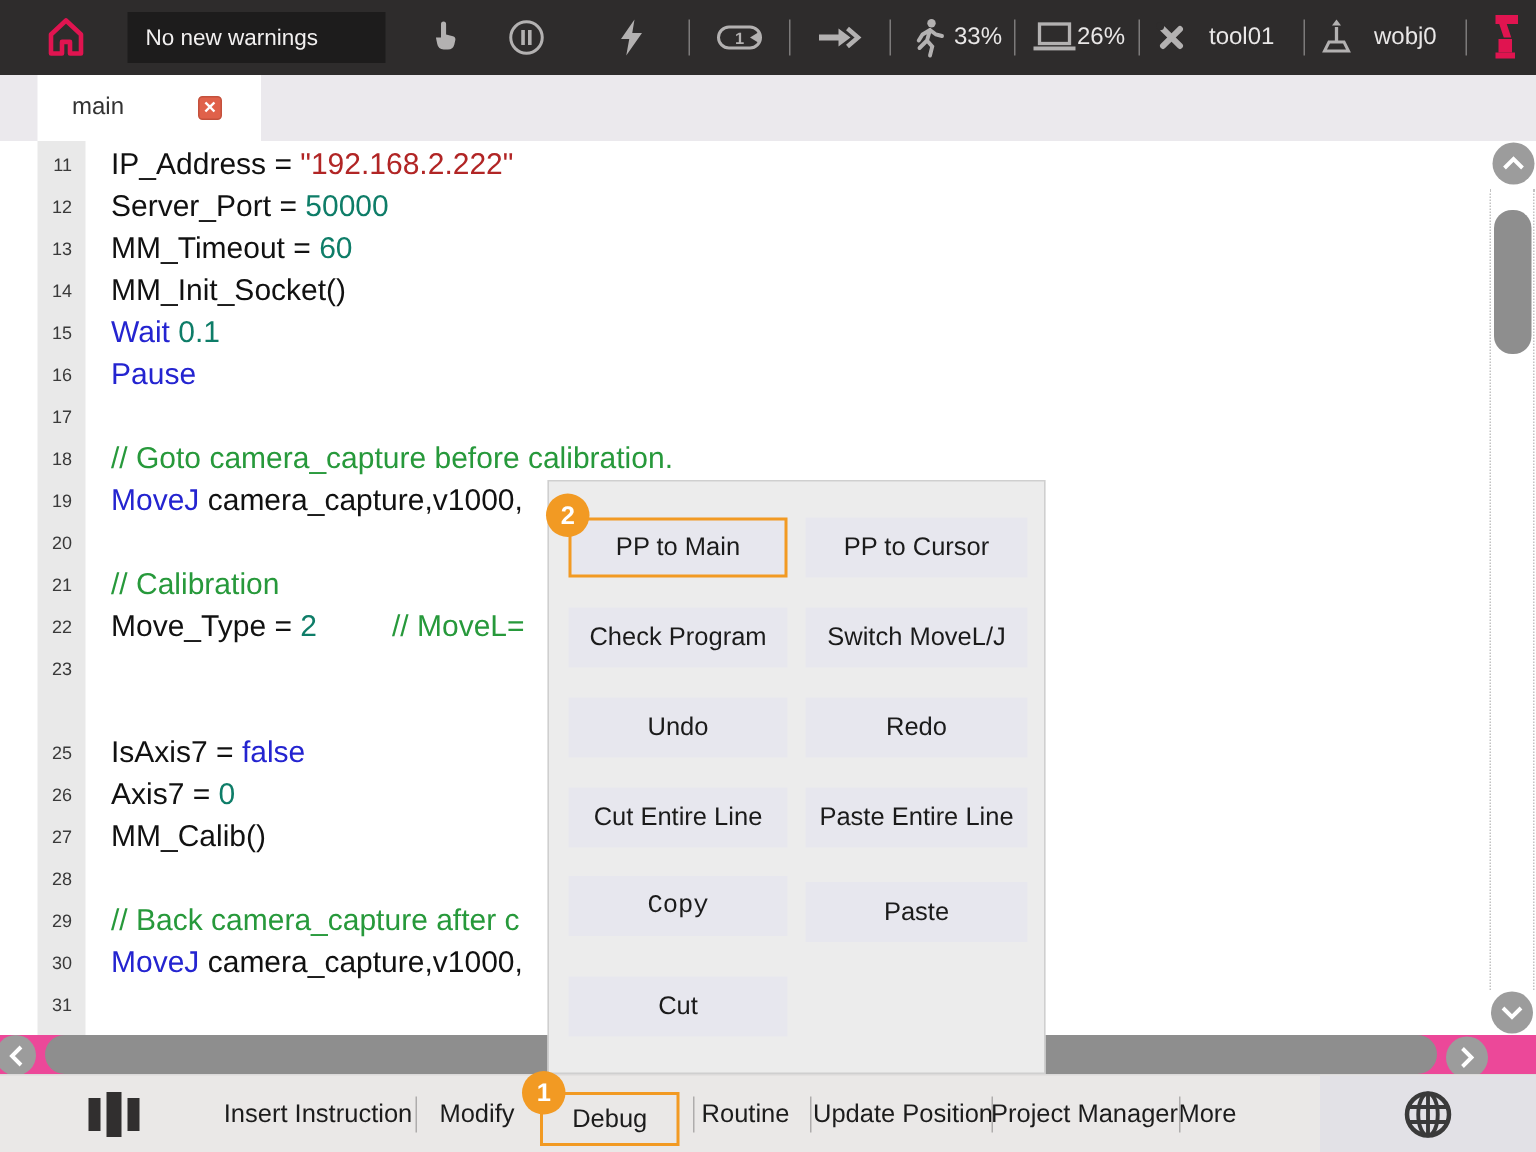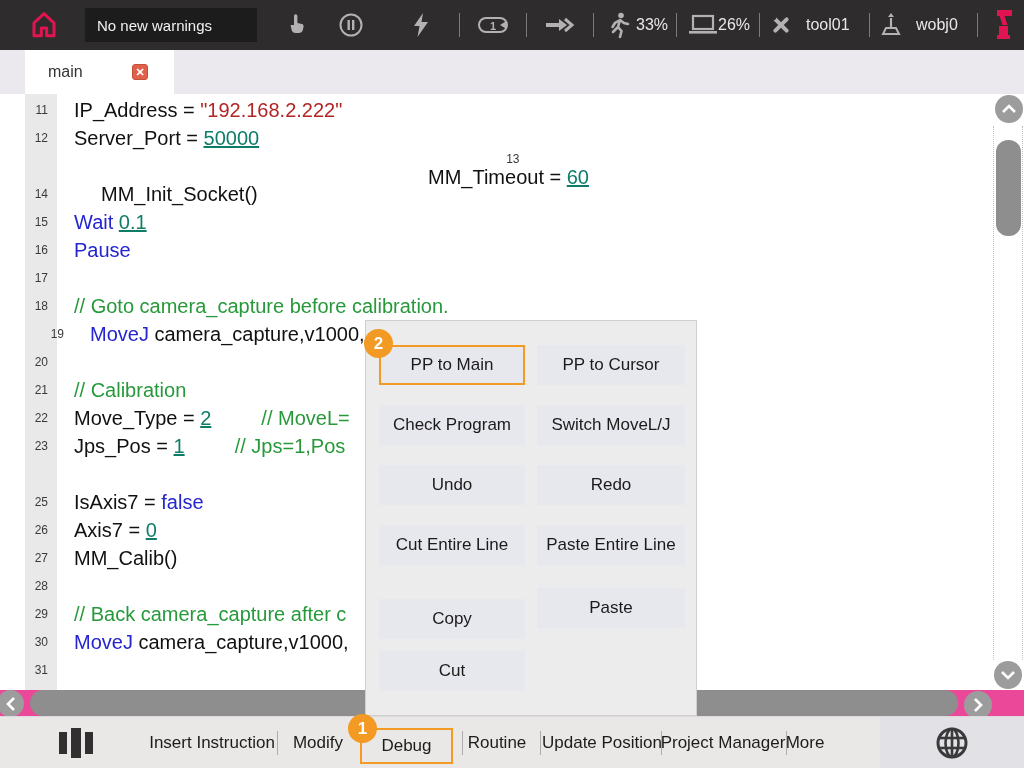--- a/index.html
+++ b/index.html
@@ -20,21 +20,21 @@
   .tab-title{position:absolute;left:23px;top:0;height:44px;display:flex;align-items:center;font-size:16px;color:#333;}
   .tab-close{position:absolute;left:107px;top:14px;width:16px;height:16px;background:#e0614a;border:1px solid #c4513c;
              border-radius:3px;color:#fff;font-size:11px;font-weight:bold;display:flex;align-items:center;justify-content:center;line-height:1;}
 
   
   .code-area{position:absolute;left:0;top:94px;width:1024px;height:596px;background:#fff;overflow:hidden;}
   .gutter{position:absolute;left:25px;top:0;width:32px;height:596px;background:#e9e9e9;}
   .code-line{position:absolute;left:0;width:1000px;height:28px;display:flex;align-items:center;}
   .line-num{width:57px;padding-right:9px;text-align:right;font-size:12px;color:#3a3a3a;flex:none;}
   .code-text{margin-left:17px;font-size:20px;white-space:pre;}
-  .seg-p{color:#111;} .seg-k{color:#2424d0;} .seg-n{color:#0e7d68;text-decoration:underline;} .seg-s{color:#b12525;} .seg-c{color:#27993b;}
+  .seg-p{color:#111;} .seg-k{color:#2424d0;} .seg-n{color:#0e7d68;} .seg-s{color:#b12525;} .seg-c{color:#27993b;}
 
   
   .scroll-circle{position:absolute;border-radius:50%;background:#9c9c9c;display:flex;align-items:center;justify-content:center;}
   .v-track{position:absolute;left:993px;top:126px;width:30px;height:534px;border-left:1px dotted #c2c2c2;border-right:1px dotted #c2c2c2;}
   .v-thumb{position:absolute;left:996px;top:140px;width:25px;height:96px;background:#8e8e8e;border-radius:12px;}
   .h-thumb{position:absolute;left:30px;top:690px;width:928px;height:26px;background:#8e8e8e;border-radius:13px;}
 
   
   .popup{position:absolute;left:365px;top:320px;width:332px;height:396px;background:#ececec;border:1px solid #cfcfcf;z-index:5;}
   .popup-btn{position:absolute;height:40px;background:#e7e7ee;border:none;font-size:17px;color:#1b1b1b;
@@ -152,63 +152,62 @@
     <div class="gutter"></div>
     <div id="code-lines">
         <div class="code-line" style="top: 2px;">
           <span class="line-num">11</span>
           <span class="code-text"><span class="seg-p">IP_Address = </span><span class="seg-s">"192.168.2.222"</span></span>
         </div>
         <div class="code-line" style="top: 30px;">
           <span class="line-num">12</span>
           <span class="code-text"><span class="seg-p">Server_Port = </span><span class="seg-n">50000</span></span>
         </div>
-        <div class="code-line" style="top: 58px; flex-direction: column;">
+        <div class="code-line" style="top: 58px;">
           <span class="line-num">13</span>
           <span class="code-text"><span class="seg-p">MM_Timeout = </span><span class="seg-n">60</span></span>
         </div>
-        <div class="code-line" style="top: 86px; gap: 27px;">
+        <div class="code-line" style="top: 86px;">
           <span class="line-num">14</span>
           <span class="code-text"><span class="seg-p">MM_Init_Socket()</span></span>
         </div>
         <div class="code-line" style="top: 114px;">
           <span class="line-num">15</span>
           <span class="code-text"><span class="seg-k">Wait</span><span class="seg-p"> </span><span class="seg-n">0.1</span></span>
         </div>
         <div class="code-line" style="top: 142px;">
           <span class="line-num">16</span>
           <span class="code-text"><span class="seg-k">Pause</span></span>
         </div>
         <div class="code-line" style="top: 170px;">
           <span class="line-num">17</span>
           <span class="code-text"></span>
         </div>
         <div class="code-line" style="top: 198px;">
           <span class="line-num">18</span>
           <span class="code-text"><span class="seg-c">// Goto camera_capture before calibration.</span></span>
         </div>
-        <div class="code-line" style="top: 226px; padding-left: 16px;">
+        <div class="code-line" style="top: 226px;">
           <span class="line-num">19</span>
           <span class="code-text"><span class="seg-k">MoveJ</span><span class="seg-p"> camera_capture,v1000,</span></span>
         </div>
         <div class="code-line" style="top: 254px;">
           <span class="line-num">20</span>
           <span class="code-text"></span>
         </div>
         <div class="code-line" style="top: 282px;">
           <span class="line-num">21</span>
           <span class="code-text"><span class="seg-c">// Calibration</span></span>
         </div>
         <div class="code-line" style="top: 310px;">
           <span class="line-num">22</span>
           <span class="code-text"><span class="seg-p">Move_Type = </span><span class="seg-n">2</span><span class="seg-p">         </span><span class="seg-c">// MoveL=</span></span>
         </div>
         <div class="code-line" style="top: 338px;">
           <span class="line-num">23</span>
-          <span class="code-text"><span class="seg-p">Jps_Pos = </span><span class="seg-n">1</span><span class="seg-p">         </span><span class="seg-c">// Jps=1,Pos</span></span>
         </div>
         <div class="code-line" style="top: 366px; flex-direction: column;">
           <span class="line-num">24</span>
           <span class="code-text"><span class="seg-p">Wait_Time = </span><span class="seg-n">1</span></span>
         </div>
         <div class="code-line" style="top: 394px;">
           <span class="line-num">25</span>
           <span class="code-text"><span class="seg-p">IsAxis7 = </span><span class="seg-k">false</span></span>
         </div>
         <div class="code-line" style="top: 422px;">
@@ -265,21 +264,21 @@
 
   <div class="popup" id="debug-popup">
       <button class="popup-btn" style="top: 24px; left: 171px; width: 148px;">PP to Cursor</button>
       <button class="popup-btn hl" style="top: 24px; left: 13px; width: 146px;">PP to Main</button>
       <button class="popup-btn" style="top: 84px; left: 13px; width: 146px;">Check Program</button>
       <button class="popup-btn" style="top: 84px; left: 171px; width: 148px;">Switch MoveL/J</button>
       <button class="popup-btn" style="top: 144px; left: 13px; width: 146px;">Undo</button>
       <button class="popup-btn" style="top: 144px; left: 171px; width: 148px;">Redo</button>
       <button class="popup-btn" style="top: 204px; left: 13px; width: 146px;">Cut Entire Line</button>
       <button class="popup-btn" style="top: 204px; left: 171px; width: 148px;">Paste Entire Line</button>
-      <button class="popup-btn" style="top: 278px; left: 13px; width: 146px;">Copy</button>
+      <button class="popup-btn" style="top: 263px; left: 13px; width: 146px; font-family: Liberation Mono, monospace;">Copy</button>
       <button class="popup-btn" style="top: 267px; left: 171px; width: 148px;">Paste</button>
       <button class="popup-btn" style="top: 330px; left: 13px; width: 146px;">Cut</button>
     </div>
   <div class="badge" style="left:364px;top:329px;">2</div>
 
   <div class="toolbar">
     <span style="position:absolute;left:58px;top:11px;">
       <svg width="36" height="30" viewBox="0 0 36 30">
           <rect x="1" y="4" width="8" height="22" fill="#312f2f"></rect>
           <rect x="13" y="0" width="10" height="30" fill="#312f2f"></rect>

